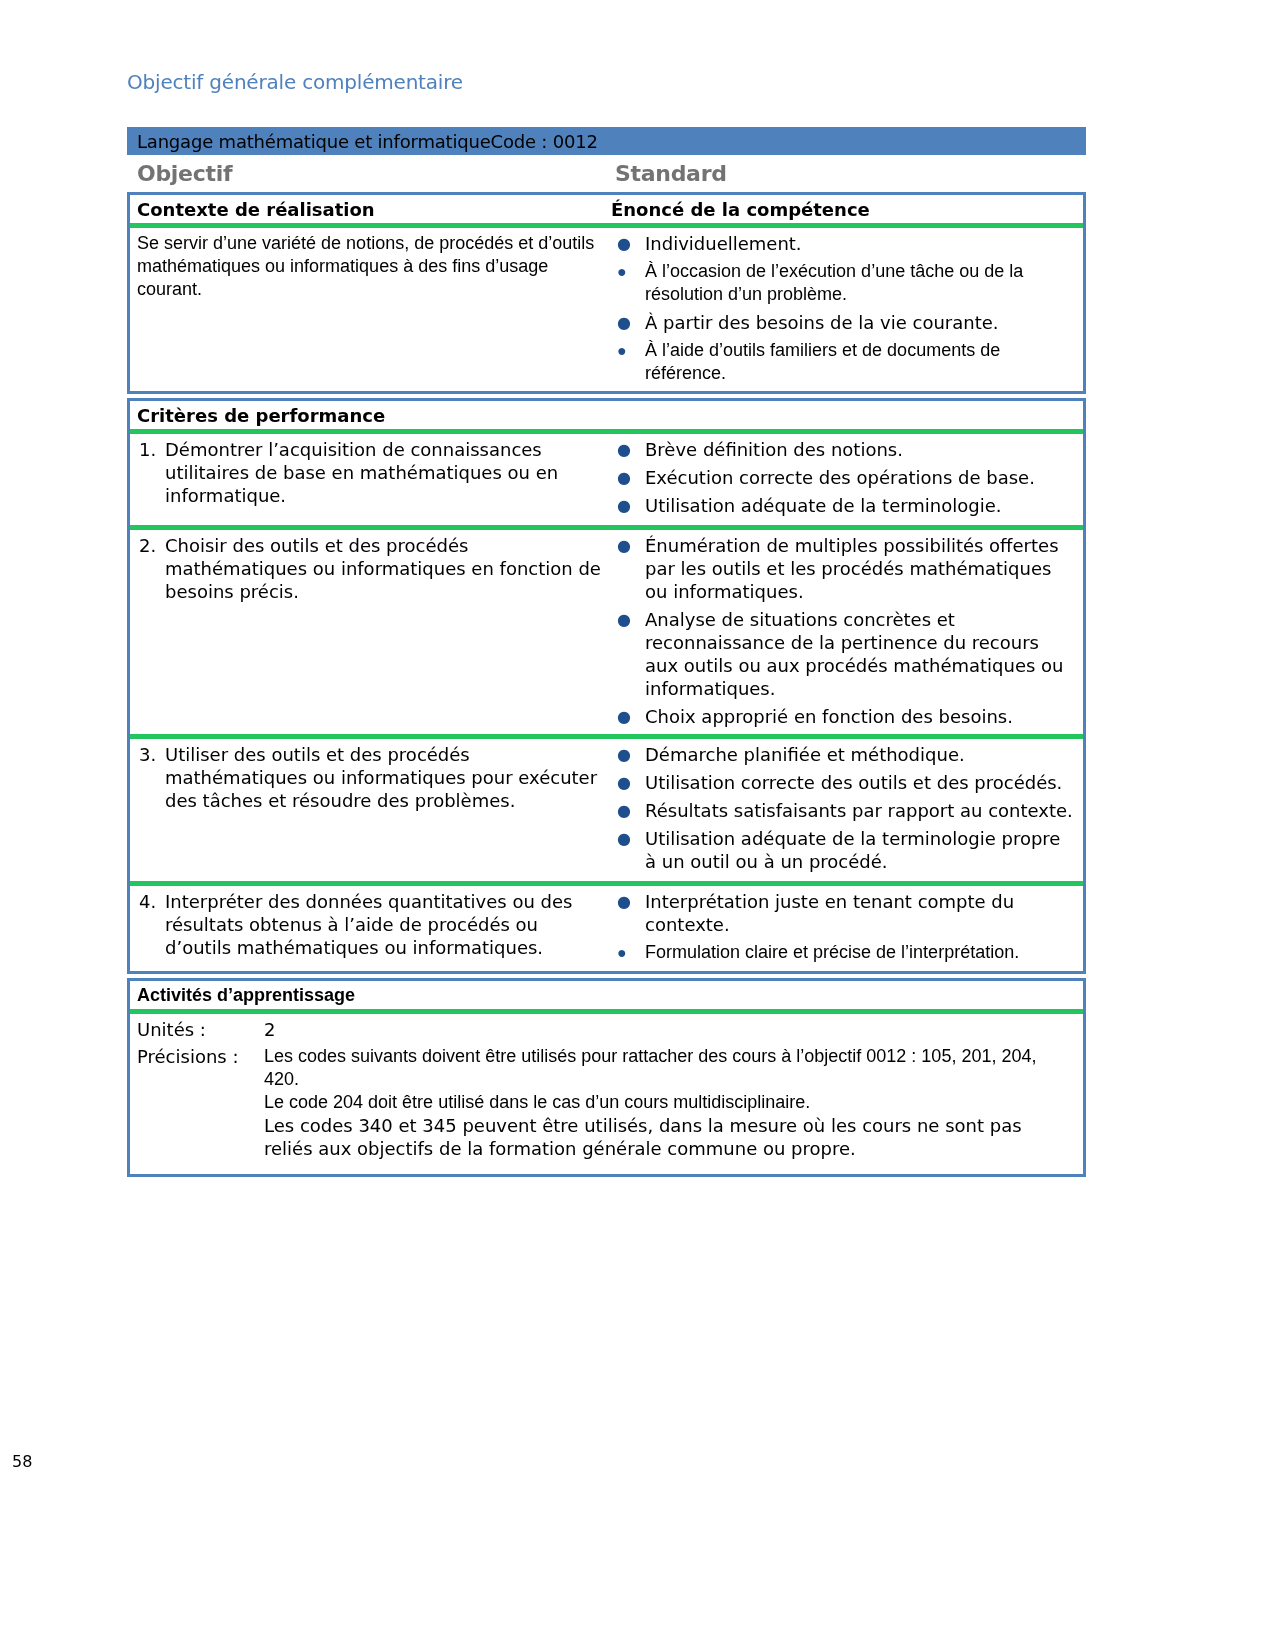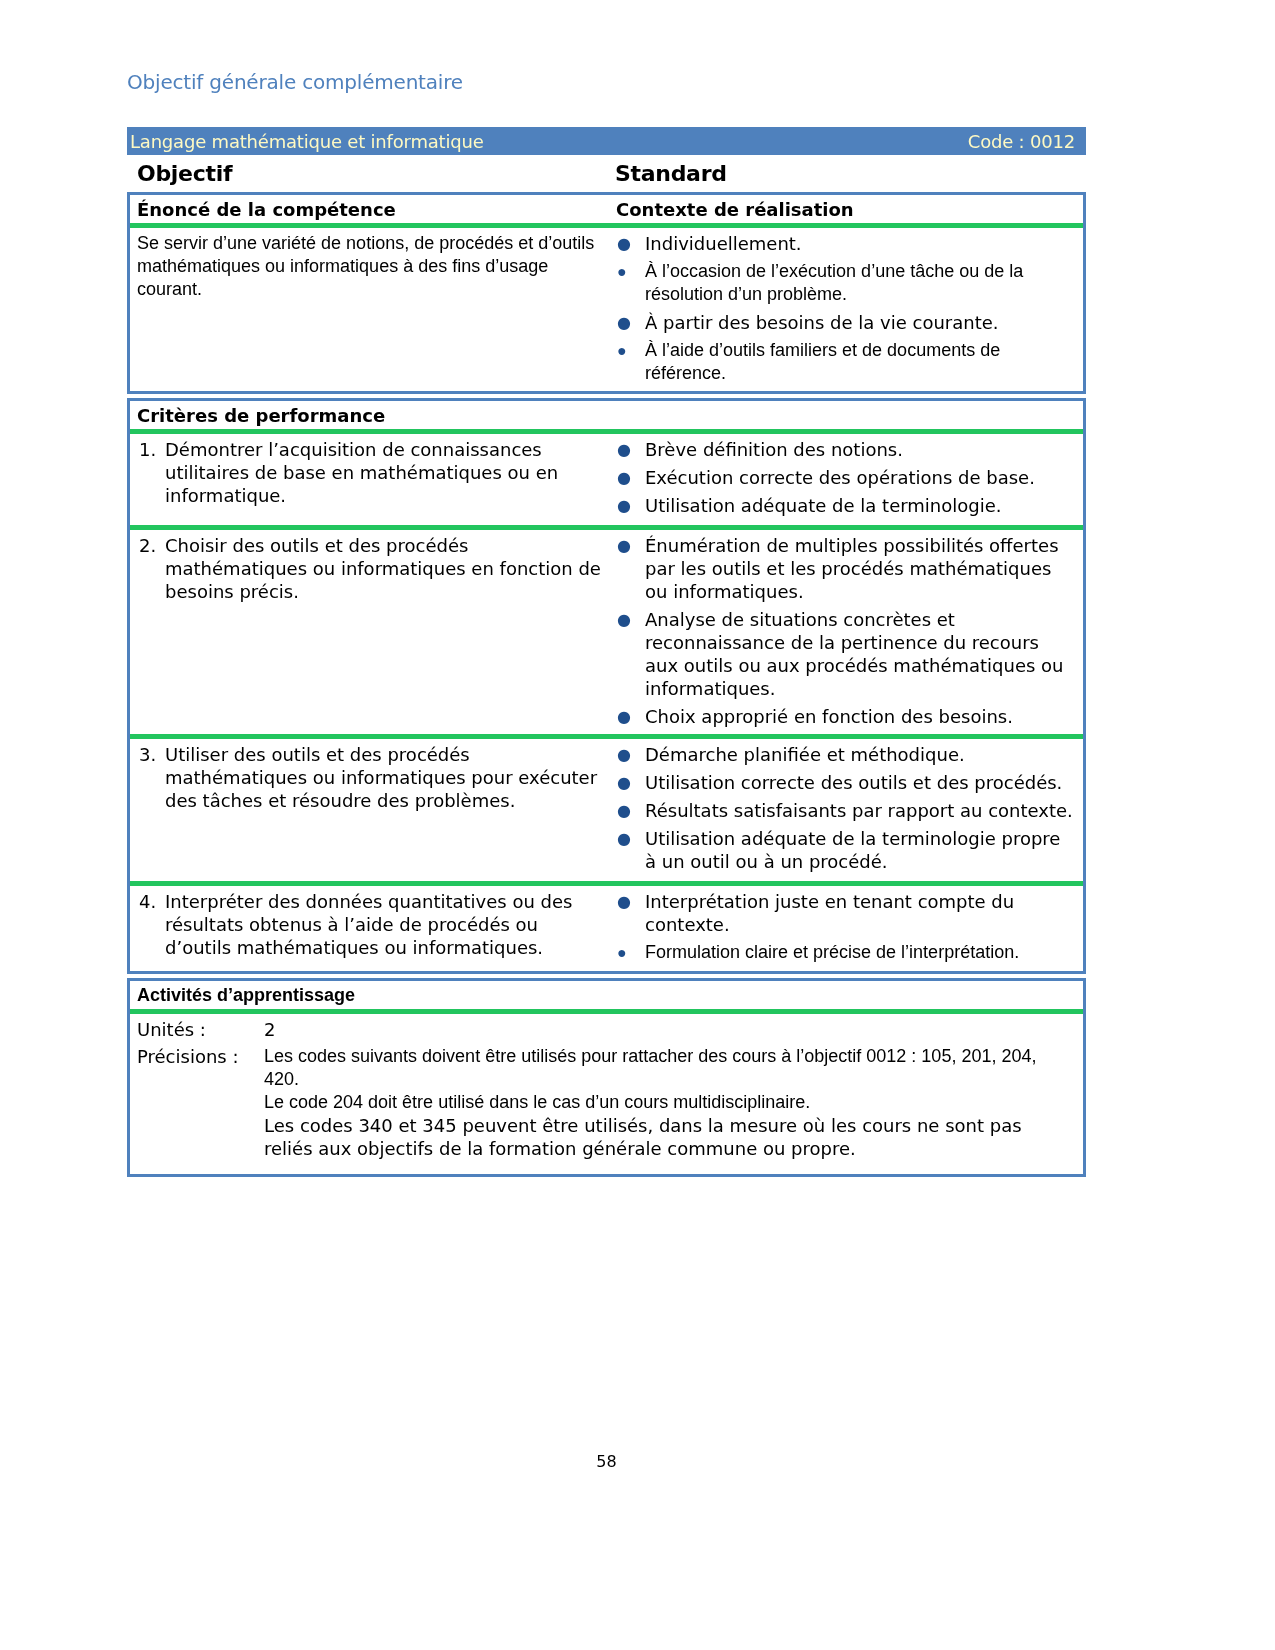--- a/index.html
+++ b/index.html
@@ -1,21 +1,21 @@
 <!DOCTYPE html>
 <html><head>
 <meta charset="utf-8">
 <style>
   html, body { margin: 0; padding: 0; background: #ffffff; }
   body { width: 1275px; height: 1650px; position: relative; font-family: "DejaVu Sans", sans-serif; color: #000; }
   .page-heading { position: absolute; left: 127px; top: 70px; font-size: 20px; color: #4f81bd; letter-spacing: -0.2px; }
   .wrap { position: absolute; left: 127px; top: 127px; width: 959px; }
-  .title-bar { background: #4f81bd; color: #fef9c3; height: 28px; display: flex; justify-content: space-between; align-items: center; padding: 0 11px 0 3px; font-size: 18px; box-sizing: border-box; letter-spacing: -0.2px; }
+  .title-bar { background: #4f81bd; color: #000000; height: 28px; display: flex; justify-content: flex-start; align-items: center; padding: 0 11px 0 10px; font-size: 18px; box-sizing: border-box; letter-spacing: -0.2px; }
   .col-heads { display: flex; height: 37px; align-items: center; }
-  .col-heads .h { font-weight: bold; color: #000000; font-size: 22px; letter-spacing: -0.3px; }
+  .col-heads .h { font-weight: bold; color: #737373; font-size: 22px; letter-spacing: -0.3px; }
   .col-heads .h.left { width: 480px; padding-left: 10px; box-sizing: border-box; }
   .col-heads .h.right { padding-left: 8px; text-align: center; }
   .box { border: 3px solid #4f81bd; box-sizing: border-box; width: 959px; margin-bottom: 4px; }
   .row { display: flex; border-top: 5px solid #22c55e; }
   .row:first-child { border-top: none; }
   .cell { box-sizing: border-box; font-size: 18px; line-height: 23px; }
   .cell.left { width: 479px; padding: 4px 8px 6px 7px; }
   .cell.right { width: 474px; padding: 4px 6px 6px 7px; }
   .head-row .cell { font-weight: bold; font-size: 18px; padding-top: 3px; padding-bottom: 2px; }
   .arial { font-family: "Liberation Sans", sans-serif; }
@@ -23,43 +23,43 @@
   ul.bul li { position: relative; padding-left: 29px; margin-bottom: 5px; }
   ul.bul li:last-child { margin-bottom: 0; }
   ul.bul li .dot { position: absolute; left: 1px; top: 0; color: #1f4e8c; font-size: 16px; }
   .num-item { position: relative; padding-left: 28px; }
   .num-item .n { position: absolute; left: 2px; top: 0; }
   .act { padding: 4px 8px 10px 7px; font-size: 18px; line-height: 23px; }
   .act .line { display: flex; margin-bottom: 4px; }
   .act .lab { width: 127px; flex-shrink: 0; }
   .act .val { flex: 1; }
   .act .per-lab { margin-right: 14px; }
-  .page-num { position: absolute; top: 1452px; left: 0; width: 1213px; text-align: center; font-size: 16px; }
+  .page-num { position: absolute; top: 1452px; left: 12px; width: 1213px; font-size: 16px; }
 </style>
 </head>
 <body>
 
 <div class="page-heading">Objectif générale complémentaire</div>
 
 <div class="wrap">
 
   <div class="title-bar">
     <span>Langage mathématique et informatique</span>
     <span>Code : 0012</span>
   </div>
 
   <div class="col-heads">
     <div class="h left">Objectif</div>
     <div class="h right">Standard</div>
   </div>
 
   <div class="box">
     <div class="row head-row">
+      <div class="cell right">Contexte de réalisation</div>
       <div class="cell left">Énoncé de la compétence</div>
-      <div class="cell right">Contexte de réalisation</div>
     </div>
     <div class="row" style="min-height:163px;">
       <div class="cell left arial">Se servir d’une variété de notions, de procédés et d’outils mathématiques ou informatiques à des fins d’usage courant.</div>
       <div class="cell right">
         <ul class="bul">
           <li><span class="dot">●</span><span>Individuellement.</span></li>
           <li class="arial"><span class="dot">●</span><span>À l’occasion de l’exécution d’une tâche ou de la résolution d’un problème.</span></li>
           <li><span class="dot">●</span><span>À partir des besoins de la vie courante.</span></li>
           <li class="arial"><span class="dot">●</span><span>À l’aide d’outils familiers et de documents de référence.</span></li>
         </ul>

